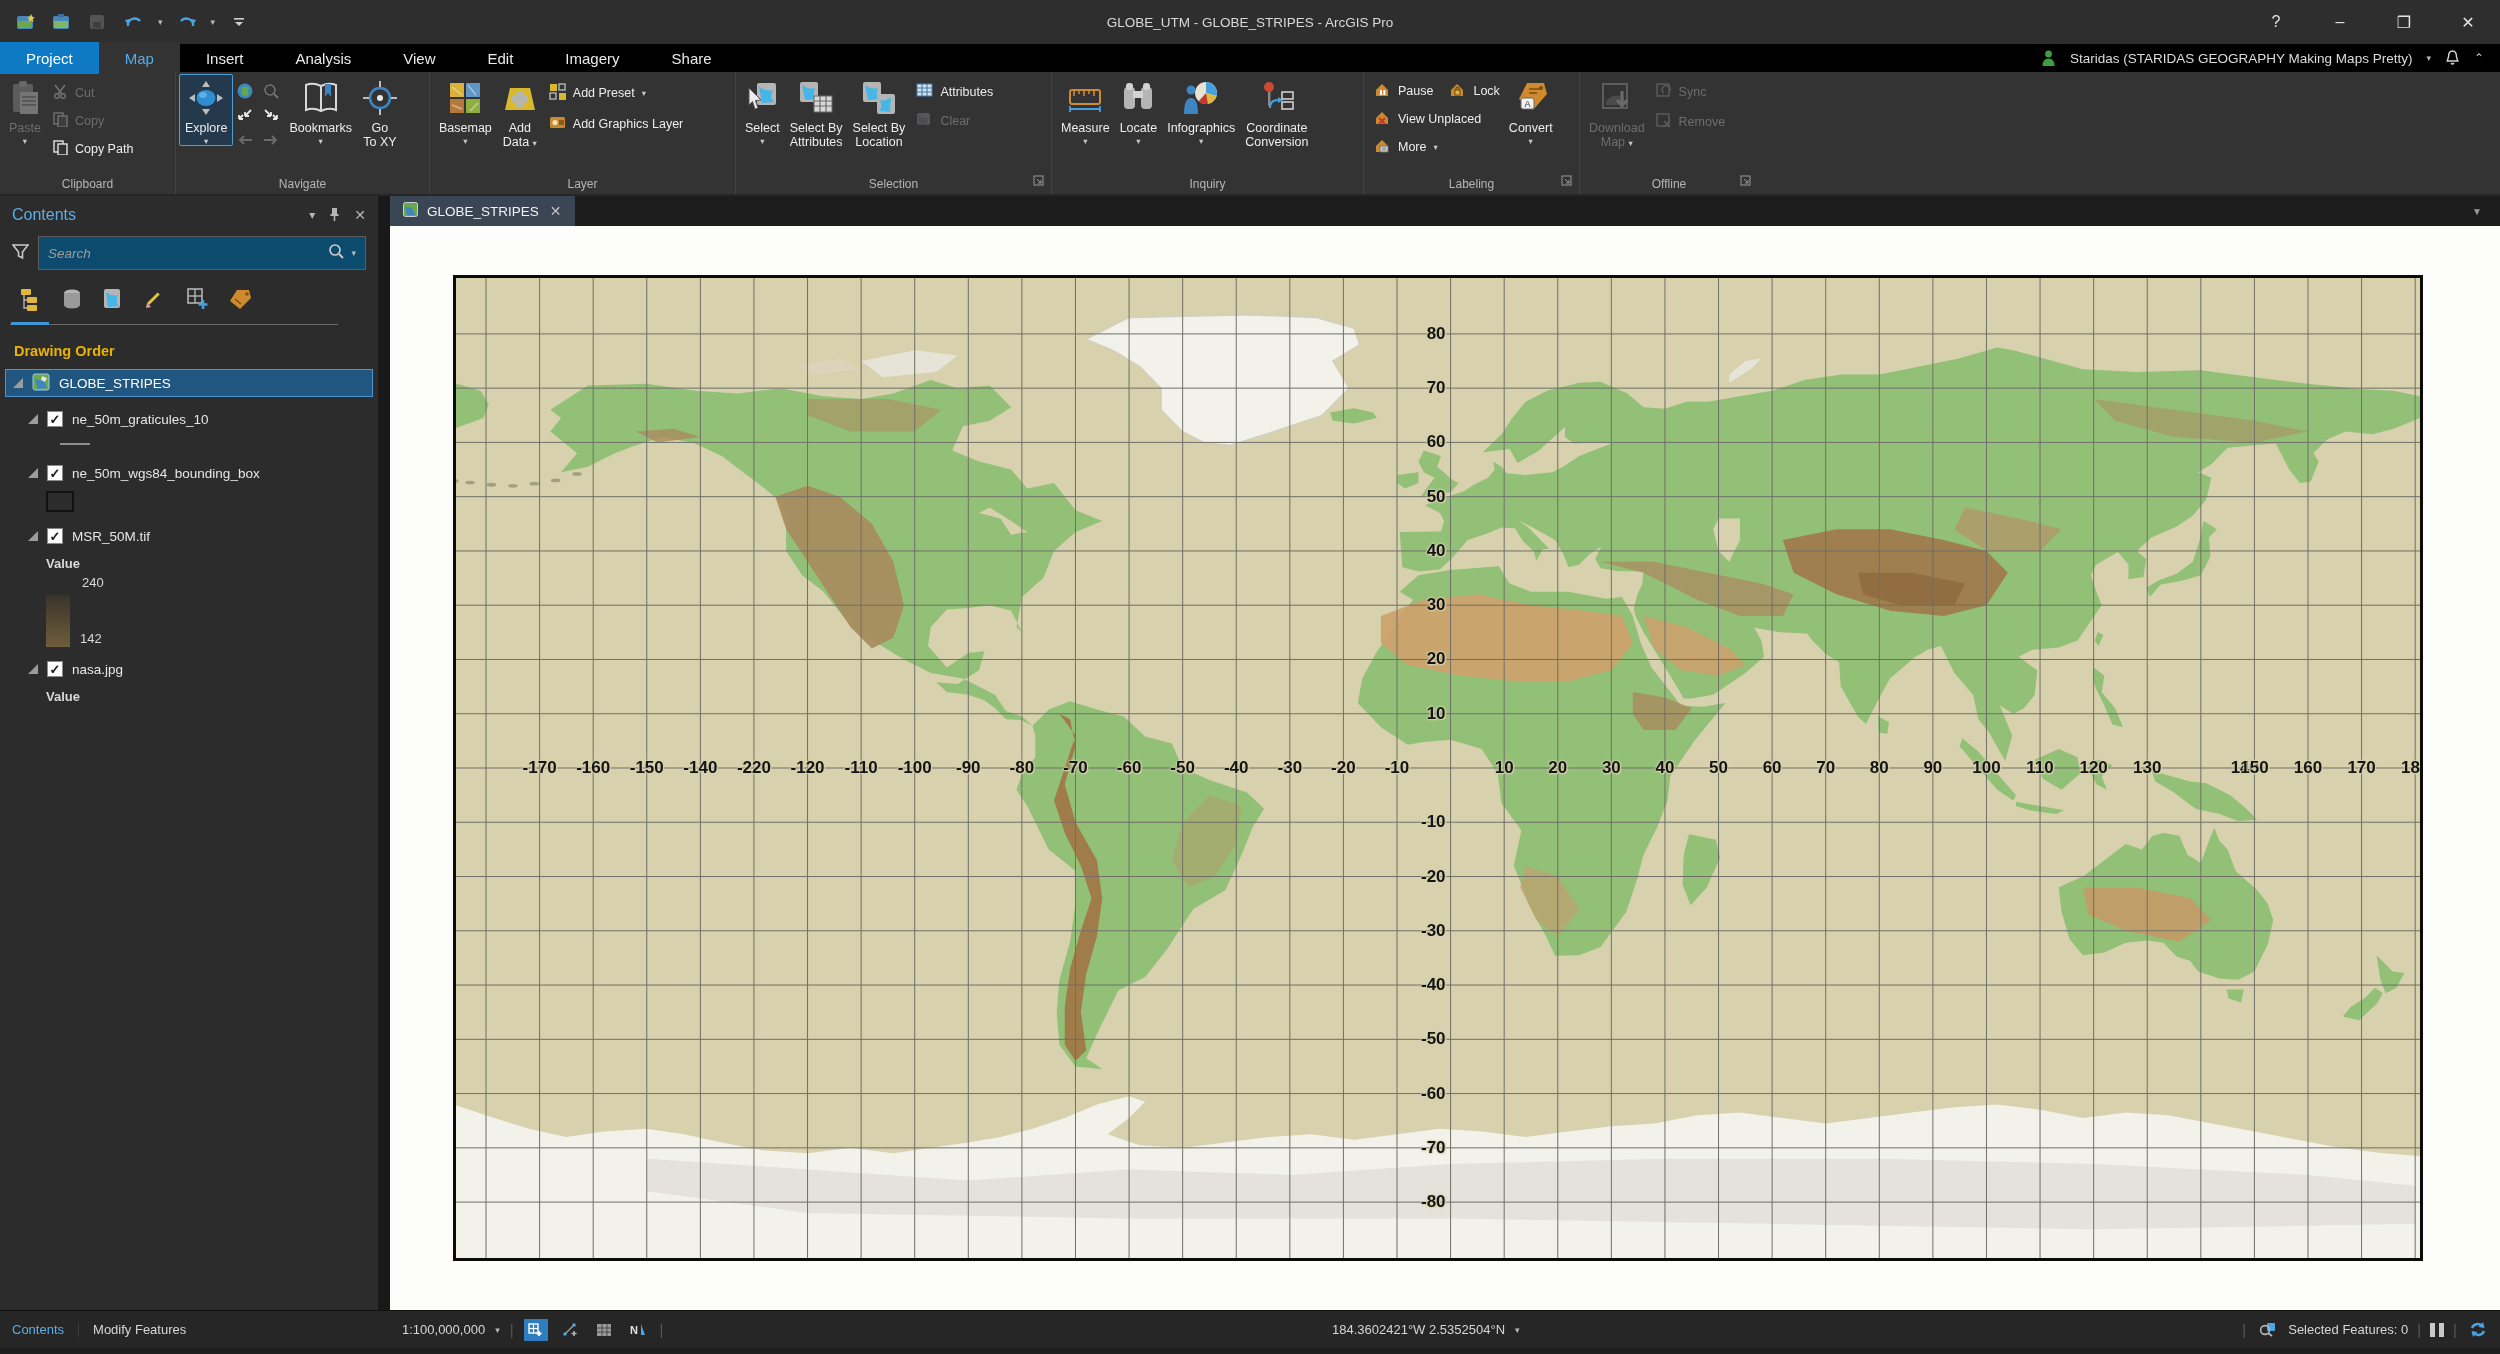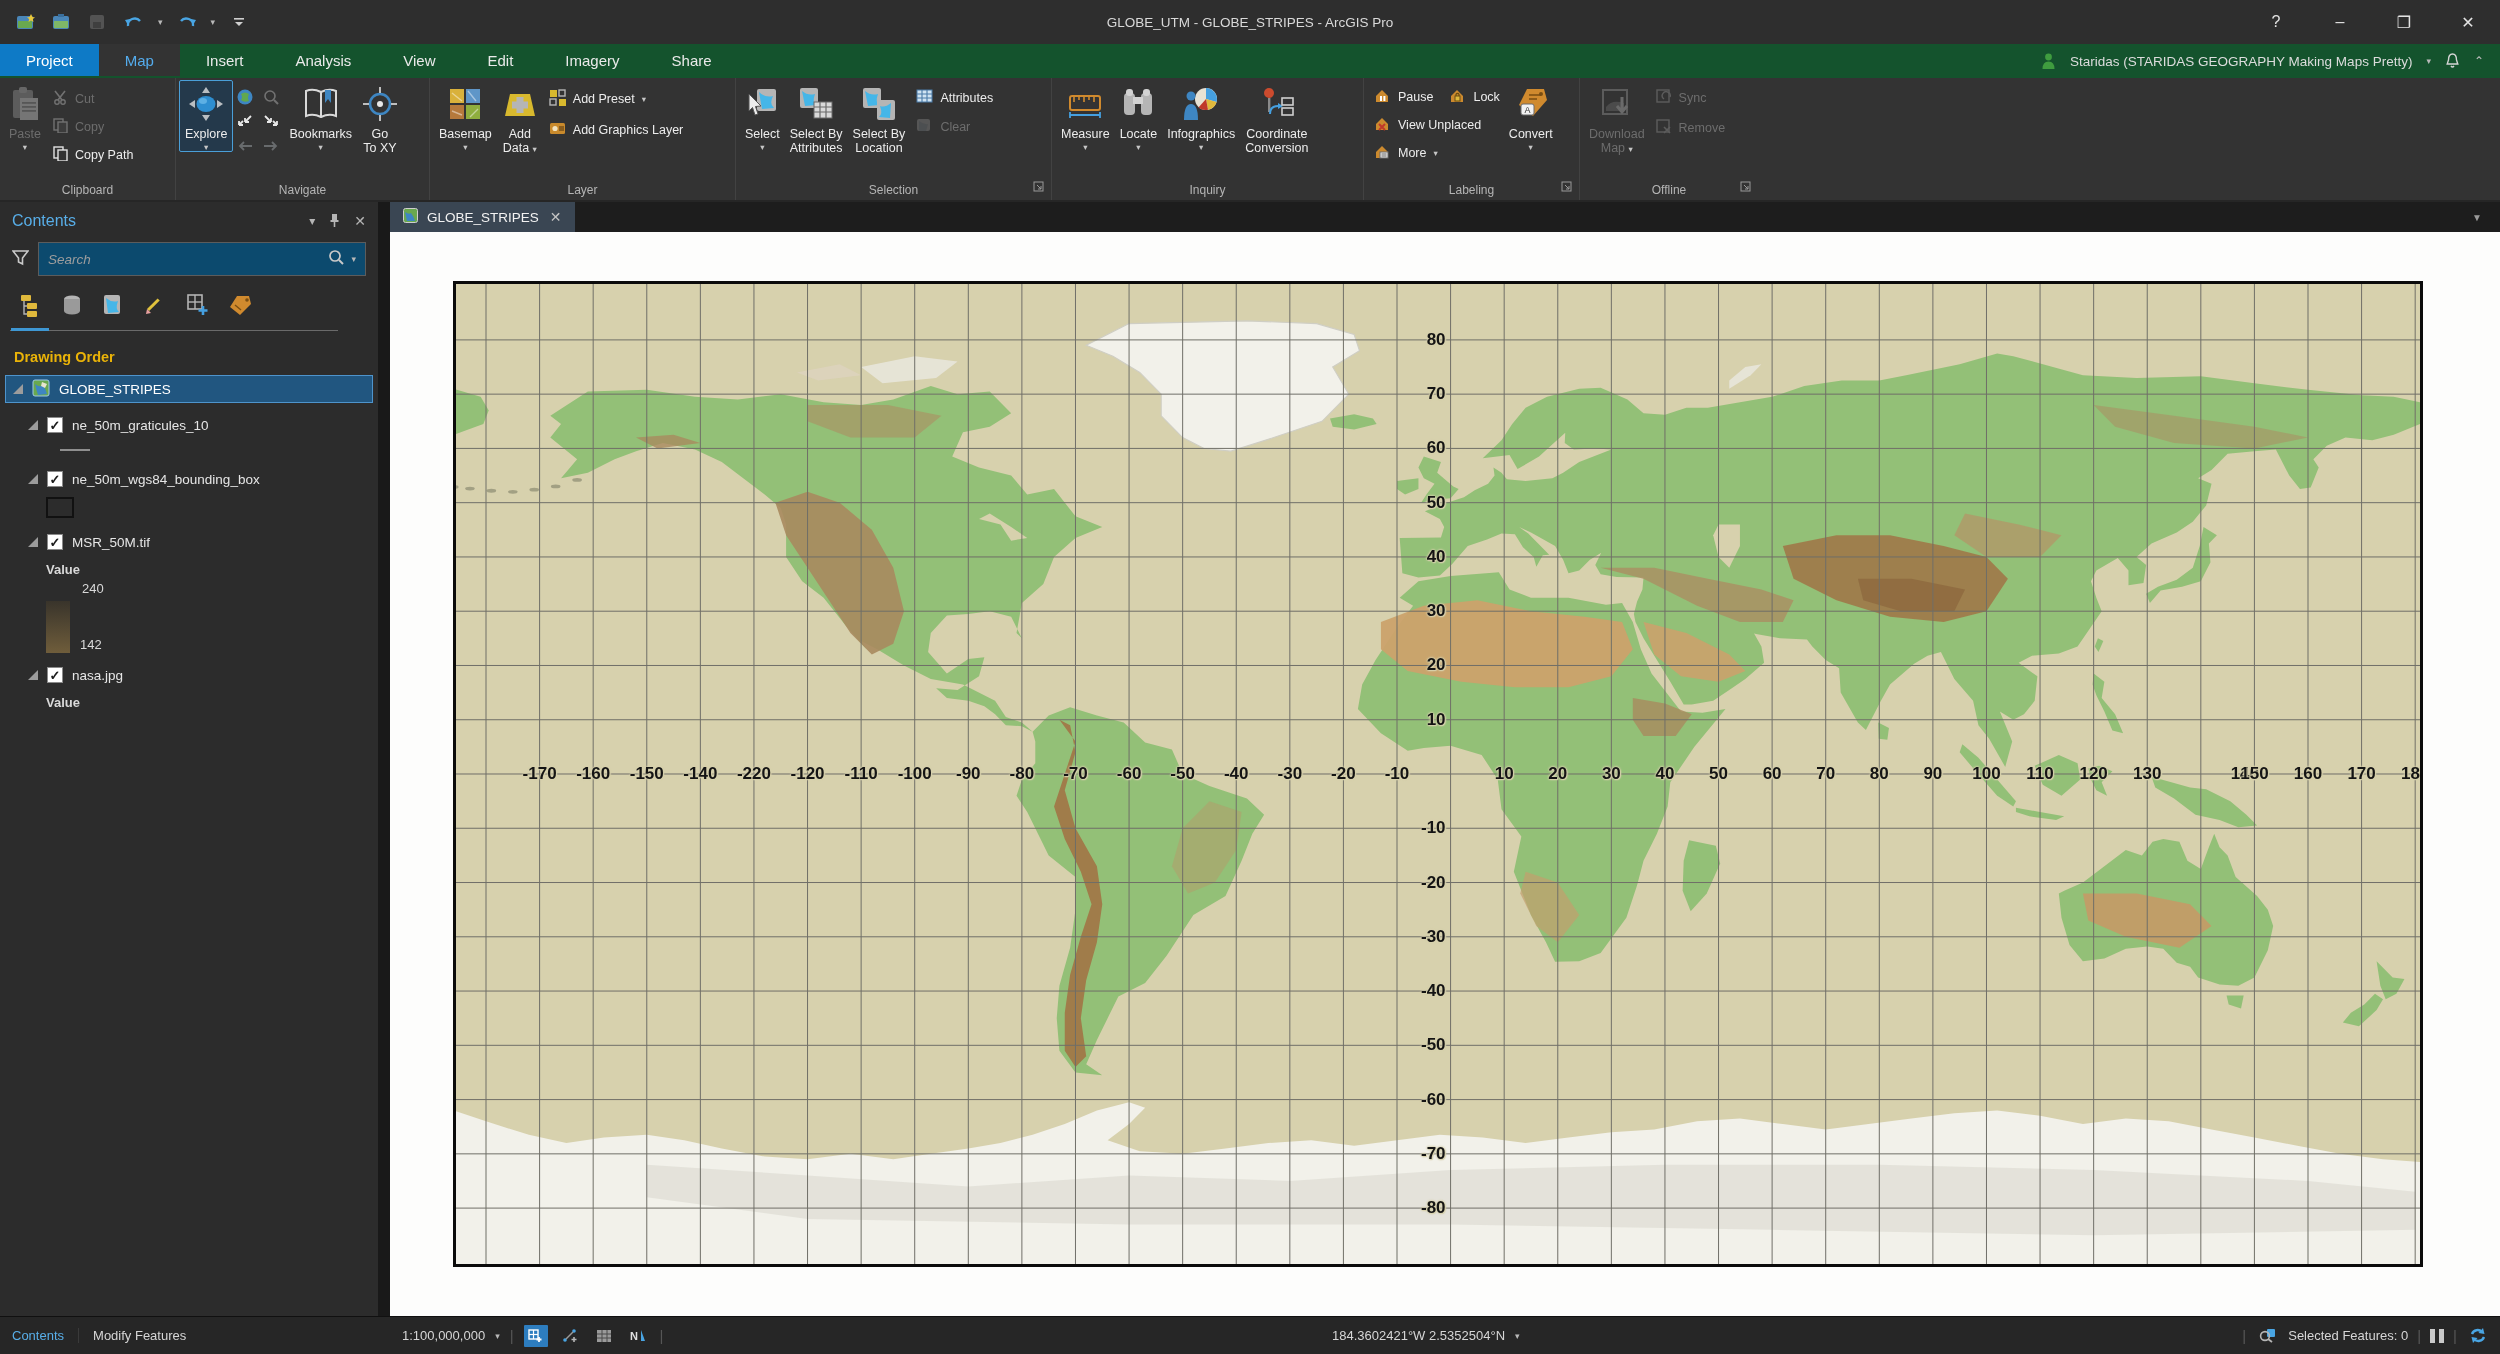--- a/index.html
+++ b/index.html
@@ -6,21 +6,21 @@
   body{width:2500px;height:1354px;overflow:hidden;background:#1f1f1f;
        font-family:"Liberation Sans",sans-serif;color:#e6e6e6;position:relative}
   
   .titlebar{height:44px;background:#2e2e2e;display:flex;align-items:center;position:relative}
   .qat{display:flex;align-items:center;gap:12px;padding-left:14px;z-index:2}
   .qicon{width:24px;height:22px;display:flex;align-items:center;justify-content:center}
   .title{position:absolute;left:0;right:0;text-align:center;font-size:13.5px;color:#d9d9d9}
   .winbtns{margin-left:auto;display:flex;z-index:2}
   .winbtn{width:64px;height:44px;display:flex;align-items:center;justify-content:center;font-size:16px;color:#e3e3e3}
   
-  .tabrow{height:34px;background:#14532d;display:flex;align-items:flex-start;position:relative}
+  .tabrow{height:28px;background:#000000;display:flex;align-items:center;position:relative}
   .rtab{padding:8px 26px 7px;font-size:15px;color:#eaeaea;display:flex;align-items:center}
   .rtab.highlight{background:#0e7ac6;color:#fff}
   .rtab.active{background:#333333;color:#54aced}
   .tabrow-right{position:absolute;right:16px;top:0;height:100%;display:flex;align-items:center;gap:14px;font-size:13.5px;color:#dcdcdc}
   .caret-s{font-size:9px;color:#b9b9b9}
   
   .ribbon{height:124px;background:#333333;display:flex;border-bottom:2px solid #262626;box-sizing:border-box}
   .rgroup{position:relative;height:100%;border-right:1px solid #424242;padding:3px 4px 18px;box-sizing:border-box;flex:none}
   .rgroup-label{position:absolute;bottom:3px;left:0;right:0;text-align:center;font-size:12px;color:#b5b5b5}
   .launcher{position:absolute;bottom:4px;right:7px}

